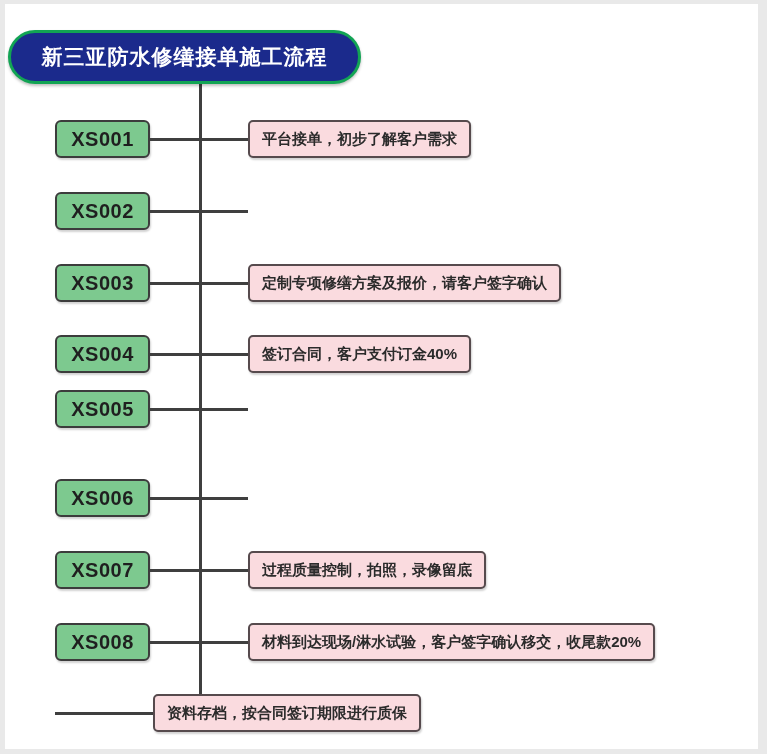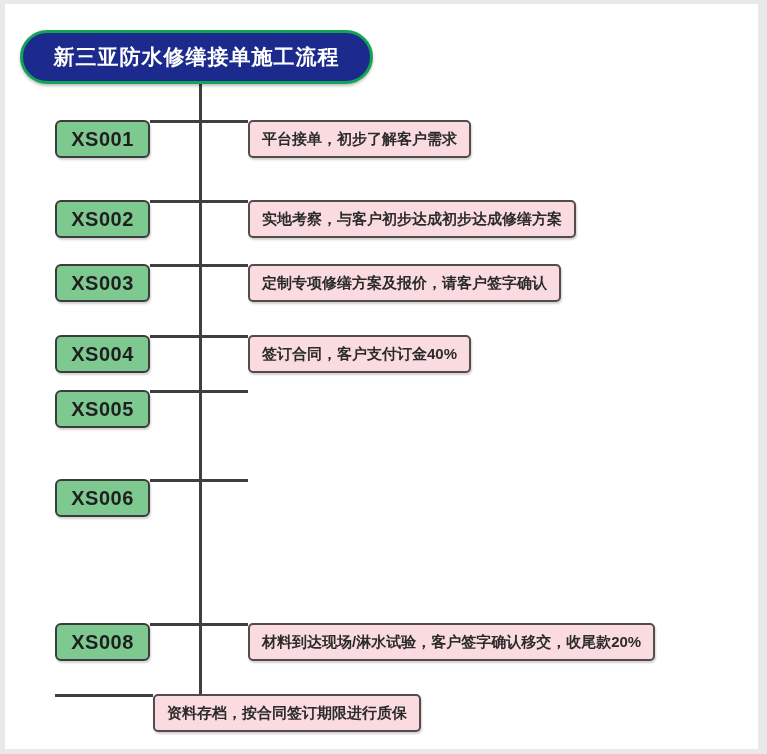--- a/index.html
+++ b/index.html
@@ -15,21 +15,21 @@
     left:5px;top:4px;
     width:753px;height:745px;
     background:#ffffff;
   }
   .stage{
     position:absolute;
     left:0;top:0;width:767px;height:754px;
   }
   .title-pill{
     position:absolute;
-    left:20px;top:30px;
+    left:8px;top:30px;
     width:347px;height:48px;
     background:#1b2a8c;
     border:3px solid #12a454;
     border-radius:28px;
     color:#ffffff;
     font-size:21px;
     font-weight:bold;
     text-align:center;
     line-height:48px;
     letter-spacing:1px;
@@ -42,21 +42,21 @@
     left:199px;top:84px;
     width:3px;height:629px;
     background:#3f3f3f;
     z-index:1;
   }
   .row{
     position:absolute;
     left:55px;
     height:38px;
     display:flex;
-    align-items:flex-start;
+    align-items:center;
     z-index:2;
   }
   .code-box{
     width:91px;height:34px;
     background:#7dc98f;
     border:2px solid #3c3c3c;
     border-radius:6px;
     color:#1f1f1f;
     font-size:20px;
     font-weight:bold;
@@ -79,21 +79,21 @@
     color:#2b2b2b;
     font-size:15px;
     font-weight:bold;
     line-height:34px;
     padding:0 12px;
     white-space:nowrap;
     box-shadow:1px 2px 2px rgba(0,0,0,0.18);
     flex:none;
   }
   
-  .r0{top:120px}.r1{top:200px}.r2{top:264px}.r3{top:335px}
+  .r0{top:120px}.r1{top:192px}.r2{top:264px}.r3{top:335px}
   .r4{top:390px}.r5{top:479px}.r6{top:551px}.r7{top:623px}.r8{top:694px}
 </style>
 </head>
 <body>
 
 <div class="canvas"></div>
 
 <div class="stage">
 
   <div class="title-pill">新三亚防水修缮接单施工流程</div>
@@ -102,21 +102,20 @@
 
   <div class="row r0">
     <div class="code-box">XS001</div>
     <div class="h-line"></div>
     <div class="desc-box">平台接单，初步了解客户需求</div>
   </div>
 
   <div class="row r1">
     <div class="code-box">XS002</div>
     <div class="h-line"></div>
-    <div class="desc-box">实地考察，与客户初步达成初步达成修缮方案</div>
   </div>
 
   <div class="row r2">
     <div class="code-box">XS003</div>
     <div class="h-line"></div>
     <div class="desc-box">定制专项修缮方案及报价，请客户签字确认</div>
   </div>
 
   <div class="row r3">
     <div class="code-box">XS004</div>
@@ -127,20 +126,25 @@
   <div class="row r4">
     <div class="code-box">XS005</div>
     <div class="h-line"></div>
   </div>
 
   <div class="row r5">
     <div class="code-box">XS006</div>
     <div class="h-line"></div>
   </div>
 
+  <div class="row r6">
+    <div class="code-box">XS007</div>
+    <div class="h-line"></div>
+    <div class="desc-box">过程质量控制，拍照，录像留底</div>
+  </div>
 
   <div class="row r7">
     <div class="code-box">XS008</div>
     <div class="h-line"></div>
     <div class="desc-box">材料到达现场/淋水试验，客户签字确认移交，收尾款20%</div>
   </div>
 
   <div class="row r8">
     <div class="h-line"></div>
     <div class="desc-box">资料存档，按合同签订期限进行质保</div>

